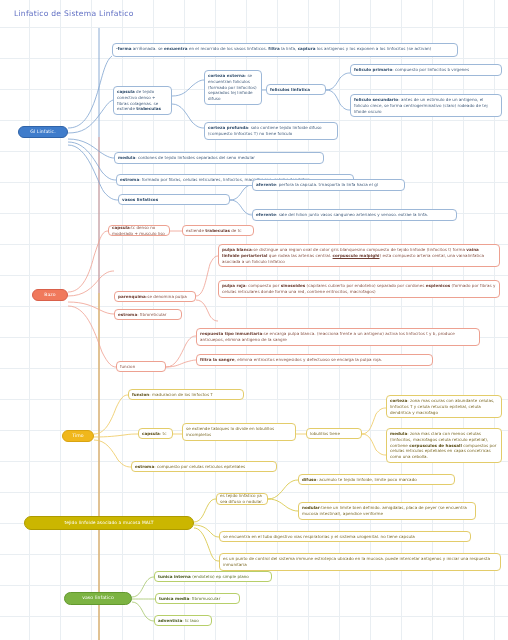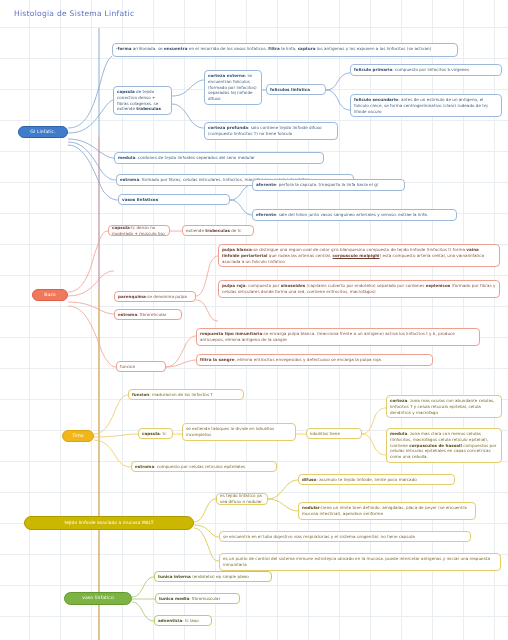--- a/index.html
+++ b/index.html
@@ -120,21 +120,21 @@
   <path d="M194 525 C 204 525, 208 530, 212 534 C 214 536, 216 537, 219 537" stroke="#d6c33a" stroke-width="0.8" fill="none"></path>
   <path d="M194 528 C 204 528, 208 548, 212 556 C 214 560, 216 561, 219 561" stroke="#d6c33a" stroke-width="0.8" fill="none"></path>
   <path d="M268 499 C 278 499, 282 490, 288 484 C 292 481, 294 480, 298 480" stroke="#d6c33a" stroke-width="0.8" fill="none"></path>
   <path d="M268 499 C 278 499, 282 504, 288 508 C 292 510, 294 511, 298 511" stroke="#d6c33a" stroke-width="0.8" fill="none"></path>
 
   <path d="M132 597 C 140 597, 142 588, 146 582 C 149 578, 151 577, 154 577" stroke="#a3c468" stroke-width="0.8" fill="none"></path>
   <path d="M132 599 C 142 599, 146 599, 150 599 C 152 599, 153 599, 155 599" stroke="#a3c468" stroke-width="0.8" fill="none"></path>
   <path d="M132 602 C 140 602, 142 612, 146 617 C 149 620, 151 621, 154 621" stroke="#a3c468" stroke-width="0.8" fill="none"></path>
 </svg>
 
-<div id="title">Histologia de Sistema Linfatic</div>
+<div id="title">Linfatico de Sistema Linfatico</div>
 
 <div class="pill pill-blue" style="left:18px;top:126px;width:50px;height:12px;">Gl Linfatic.</div>
 
 <div class="node c-blue" style="left:112px;top:43px;width:346px;min-height:14px;">
   <span><b>-forma</b> arriñonada. se <b>encuentra</b> en el recorrido de los vasos linfaticos. <b>filtra</b> la linfa, <b>captura</b> los antigenos y los exponen a los linfocitos (se activan)</span>
 </div>
 
 <div class="node c-blue" style="left:113px;top:86px;width:59px;">
   <span><b>capsula</b> de tejido conectivo denso + fibras colagenas. se extiende <b>trabeculas</b></span>
 </div>

